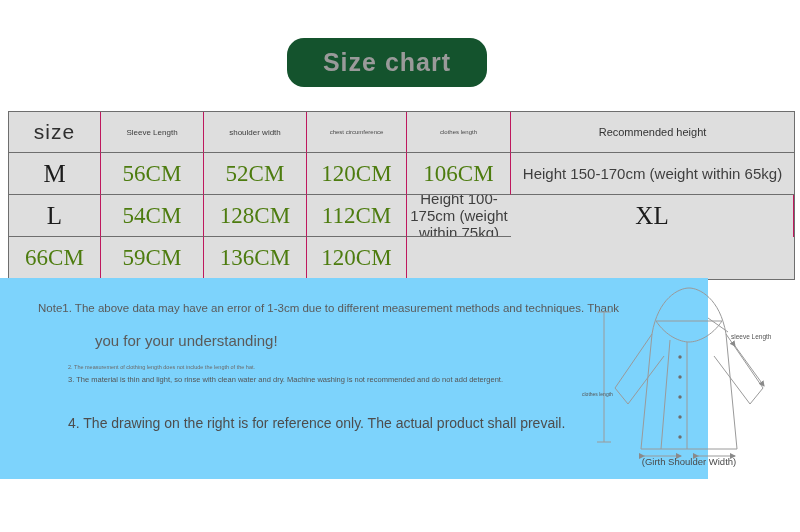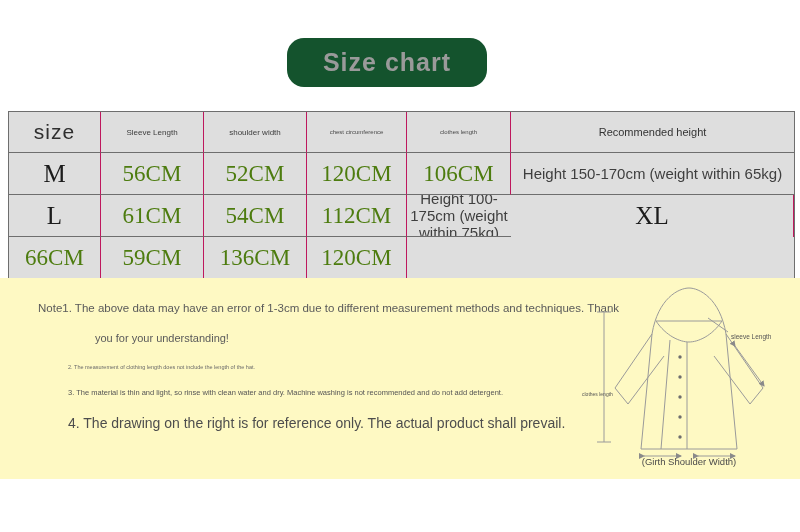--- a/index.html
+++ b/index.html
@@ -33,27 +33,27 @@
   .cell.last-row{border-bottom:none;}
   .th-size{font-size:21px;color:#2f2f2f;letter-spacing:1px;}
   .th-sm{font-size:8px;color:#3c3c3c;}
   .th-xs{font-size:6px;color:#4a4a4a;}
   .th-rec{font-size:11px;color:#333333;}
   .td-size{font-family:"Liberation Serif","DejaVu Serif",serif;font-size:25px;color:#1c1c1c;}
   .td-val{font-family:"Liberation Serif","DejaVu Serif",serif;font-size:23px;color:#4d7c0f;}
   .td-height{font-size:15px;color:#3f3f3f;}
   
   .notes-band{
-    position:absolute;left:0;top:278px;width:800px;height:201px;background:#fef9c3;
+    position:absolute;left:0;top:278px;width:708px;height:201px;background:#7dd3fc;
   }
   .note{position:absolute;color:#5a5a5a;white-space:nowrap;}
   .note-1a{left:38px;top:24px;font-size:11.5px;}
-  .note-1b{left:95px;top:54px;font-size:11px;}
+  .note-1b{left:95px;top:54px;font-size:15px;}
   .note-2{left:68px;top:86px;font-size:5.5px;color:#6a6a6a;}
-  .note-3{left:68px;top:110px;font-size:7.5px;color:#555555;}
+  .note-3{left:68px;top:97px;font-size:7.5px;color:#555555;}
   .note-4{left:68px;top:137px;font-size:14px;color:#4d4d4d;}
   
   .diagram{position:absolute;left:582px;top:4px;width:215px;height:185px;}
 </style>
 </head>
 <body>
 
 <div class="page">
 
   <div class="title-pill">
@@ -70,22 +70,22 @@
     <div class="cell th-rec last-col">Recommended height</div>
 
     <div class="cell td-size">M</div>
     <div class="cell td-val">56CM</div>
     <div class="cell td-val">52CM</div>
     <div class="cell td-val">120CM</div>
     <div class="cell td-val">106CM</div>
     <div class="cell td-height last-col">Height 150-170cm (weight within 65kg)</div>
 
     <div class="cell td-size">L</div>
-    <div class="cell td-val">61CM</div>
     <div class="cell td-val">54CM</div>
+    <div class="cell td-val">128CM</div>
     <div class="cell td-val">112CM</div>
     <div class="cell td-height last-col">Height 100-175cm (weight within 75kg)</div>
 
     <div class="cell td-size last-row">XL</div>
     <div class="cell td-val last-row">66CM</div>
     <div class="cell td-val last-row">59CM</div>
     <div class="cell td-val last-row">136CM</div>
     <div class="cell td-val last-row">120CM</div>
   </div>
 

